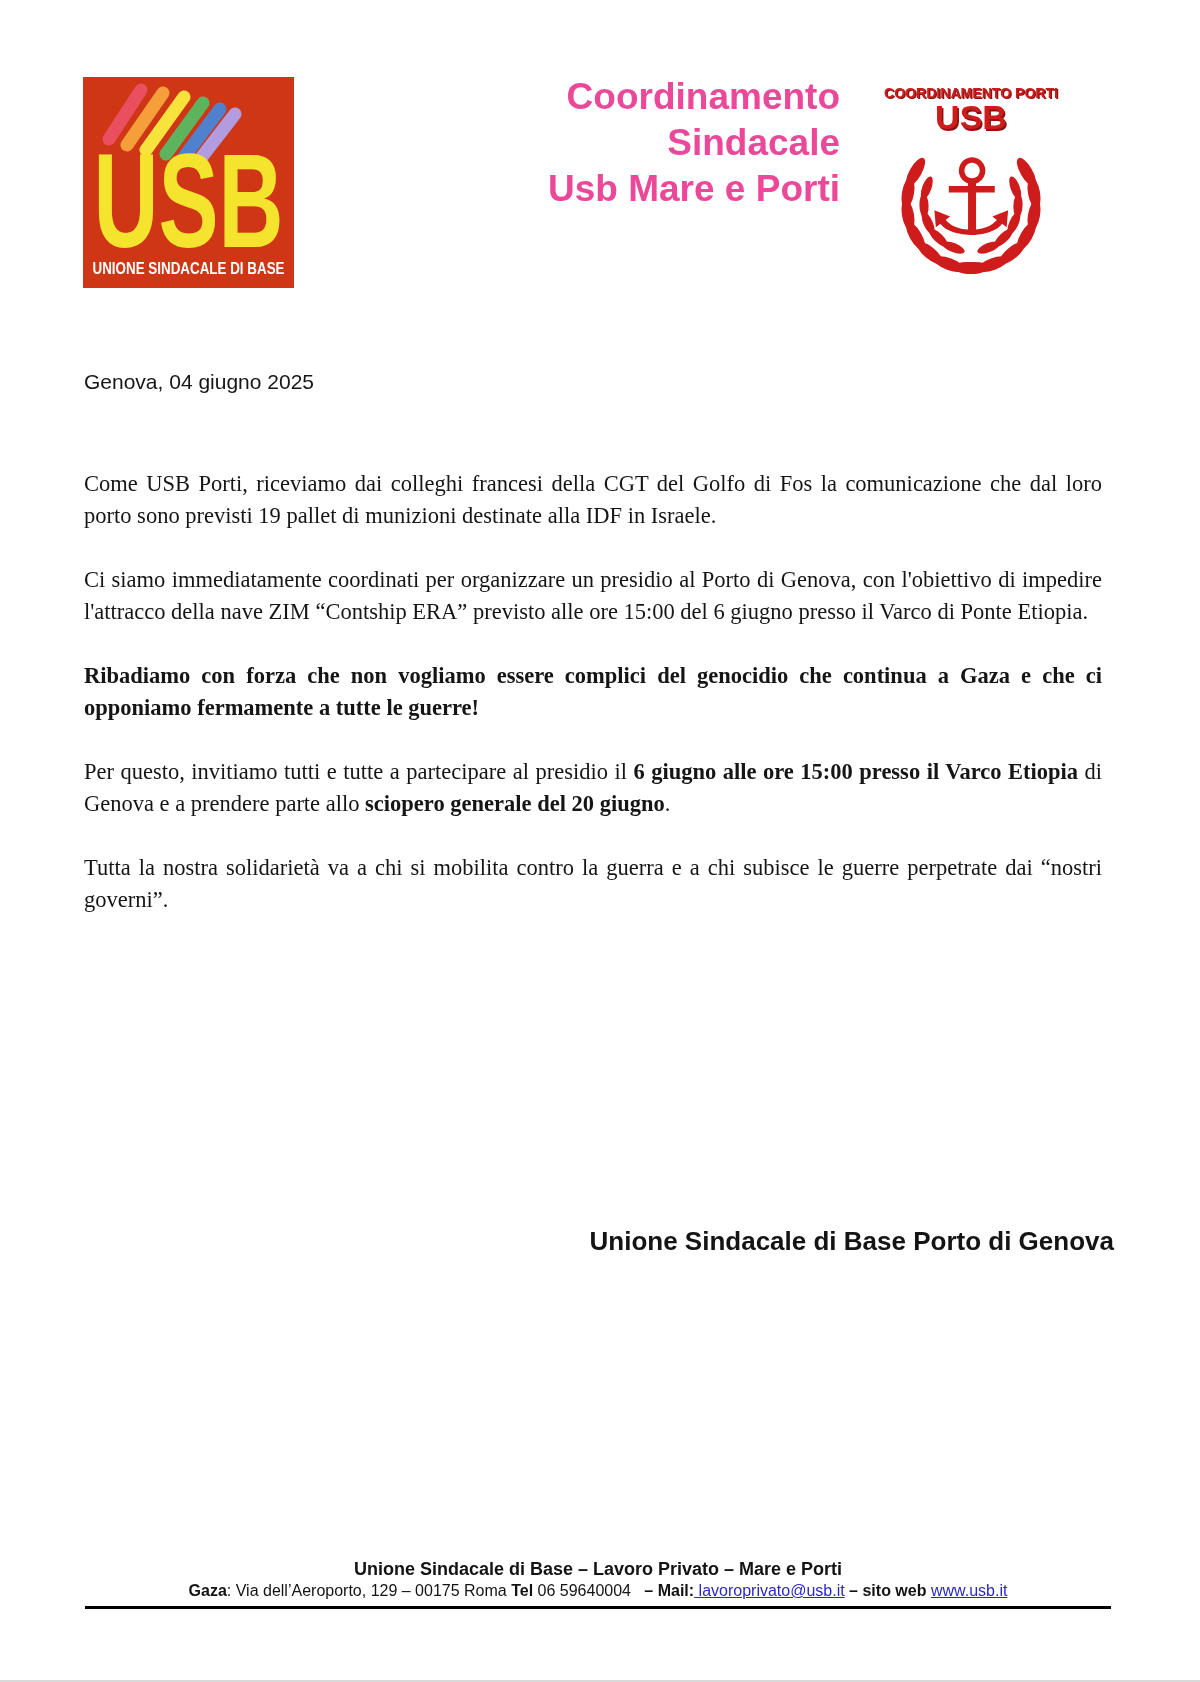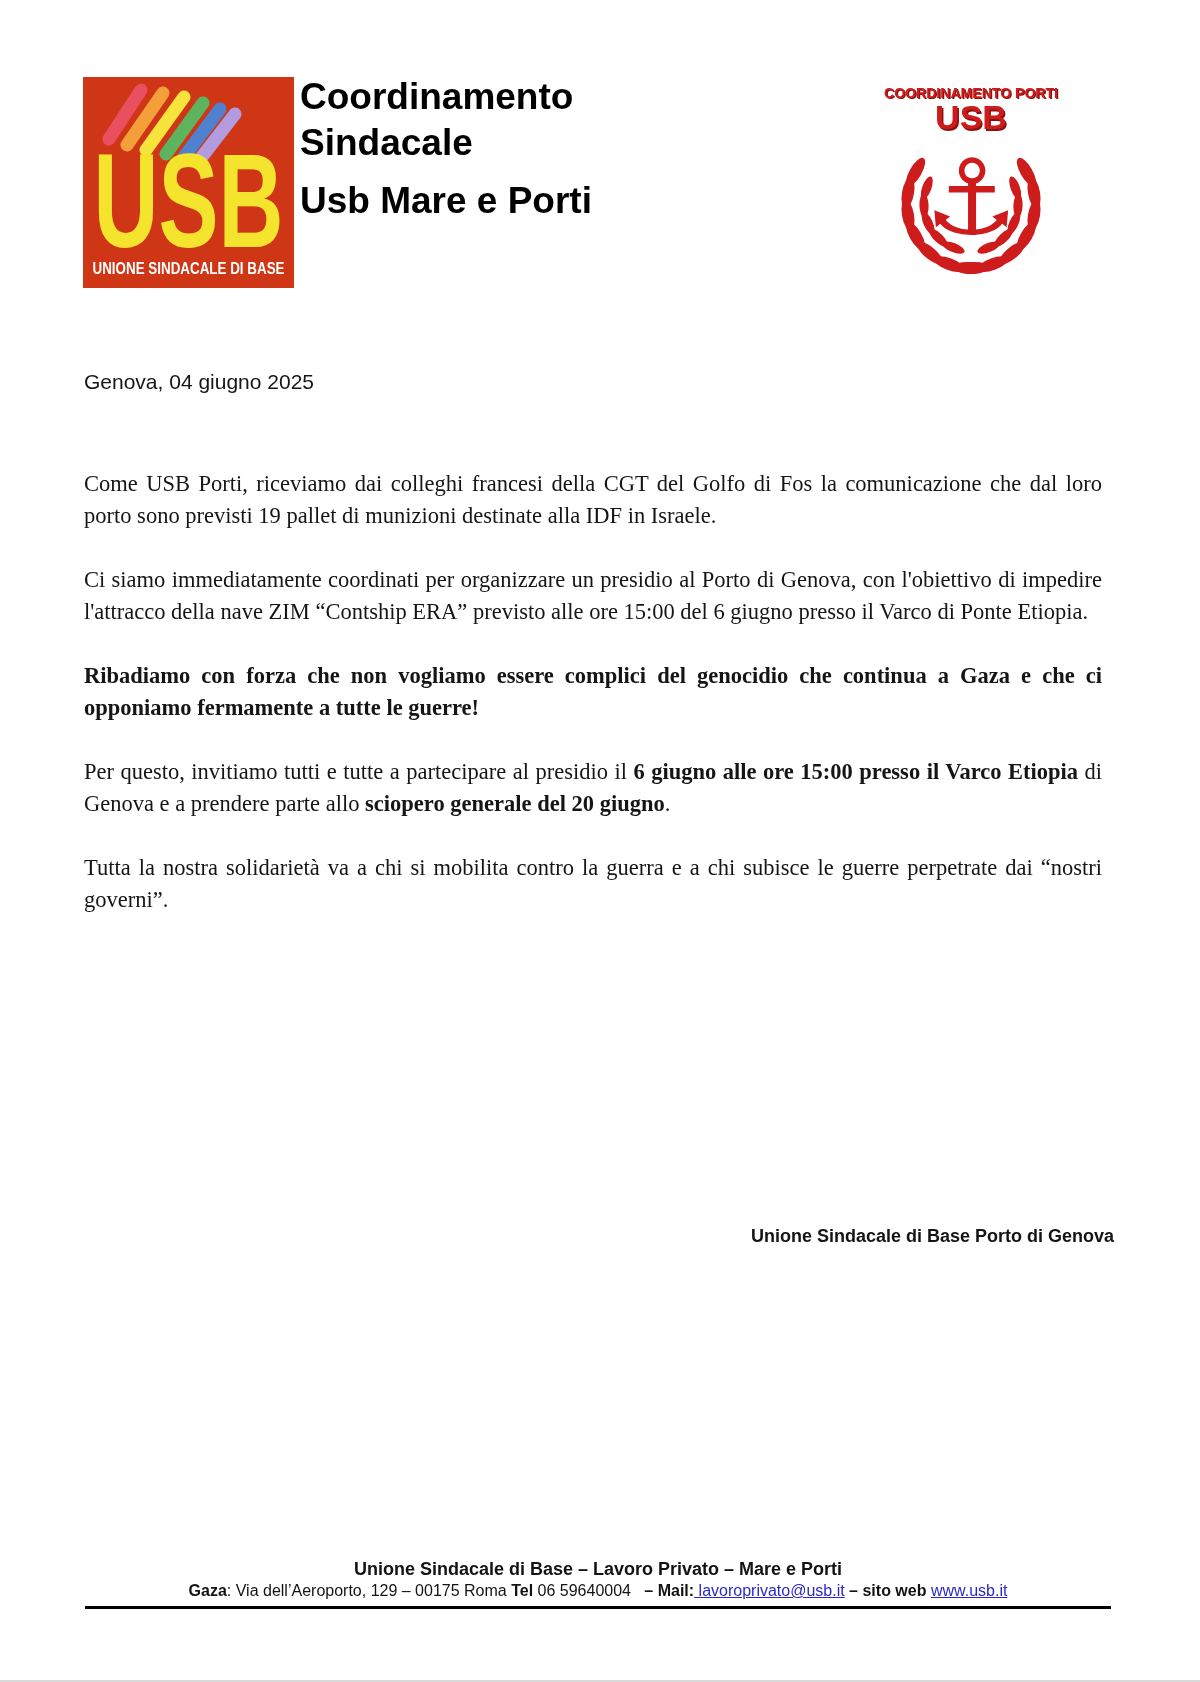--- a/index.html
+++ b/index.html
@@ -1,32 +1,32 @@
 <!DOCTYPE html>
 <html><head>
 <meta charset="utf-8">
 <style>
   html,body{margin:0;padding:0;background:#ffffff;}
   .page{position:relative;width:1200px;height:1682px;background:#fff;overflow:hidden;
         font-family:"Liberation Sans",sans-serif;color:#141414;box-shadow:inset 0 -2px 0 #d9d9d9;}
   
   .usb-logo{position:absolute;left:83px;top:77px;width:211px;height:211px;}
-  .title{position:absolute;left:300px;top:74px;width:540px;text-align:left;
-         font-weight:bold;font-size:37px;line-height:46px;color:#000000;}
-  .title .l3{margin-top:12px;}
+  .title{position:absolute;left:300px;top:74px;width:540px;text-align:right;
+         font-weight:bold;font-size:37px;line-height:46px;color:#ec4899;}
+  .title .l3{}
   .porti-logo{position:absolute;left:878px;top:82px;width:186px;height:200px;}
   svg text{font-family:"Liberation Sans",sans-serif;}
   .anchor{font-family:"DejaVu Sans",sans-serif;}
   
   .dateline{position:absolute;left:84px;top:370px;font-size:21px;color:#161616;}
   .body{position:absolute;left:84px;top:468px;width:1018px;
         font-family:"Liberation Serif",serif;font-size:22.5px;line-height:32px;
         text-align:justify;color:#151515;}
   .para{margin:0 0 32px 0;}
-  .signature{position:absolute;top:1226px;right:86px;font-size:18px;font-weight:bold;color:#141414;}
+  .signature{position:absolute;top:1226px;right:86px;font-size:26px;font-weight:bold;color:#141414;}
   
   .footer{position:absolute;left:85px;top:1558px;width:1026px;text-align:center;
           font-size:16px;line-height:22px;color:#131313;}
   .footer .org{font-weight:bold;font-size:18px;}
   .rule{position:absolute;left:85px;top:1606px;width:1026px;height:3px;background:#000;}
   a{color:#2a28c7;text-decoration:underline;cursor:pointer;text-align:center;}
   b{font-weight:bold;}
 </style>
 </head>
 <body>

